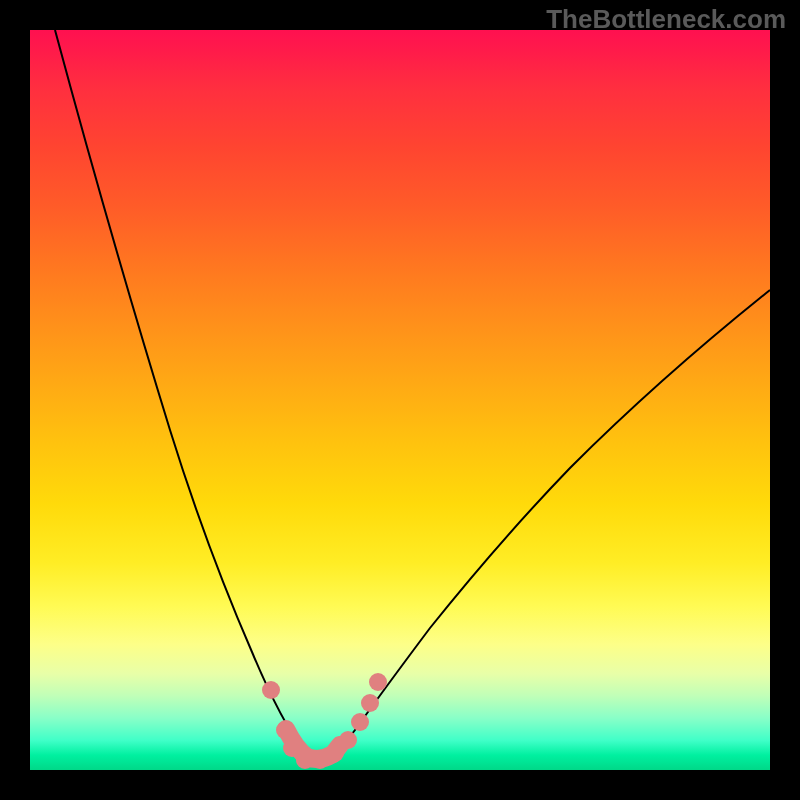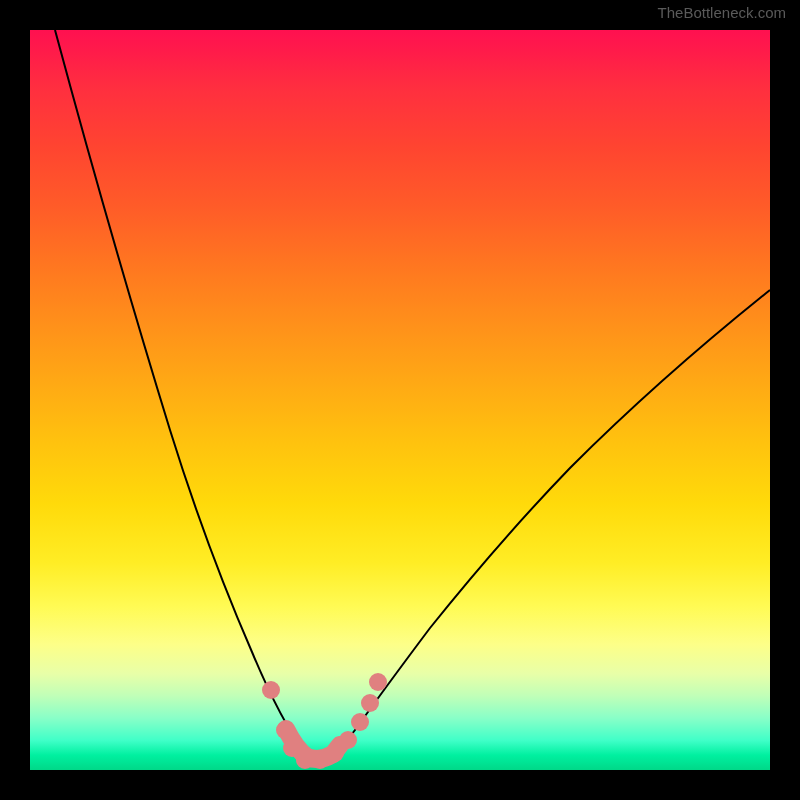--- a/index.html
+++ b/index.html
@@ -12,22 +12,22 @@
       height: 800px;
       background: #000000;
       position: relative;
       font-family: Arial, sans-serif;
     }
     .watermark {
       position: absolute;
       top: 4px;
       right: 14px;
       color: #5a5a5a;
-      font-size: 15px;
-      font-weight: 400;
+      font-size: 26px;
+      font-weight: 700;
       z-index: 10;
     }
     .chart-area {
       position: absolute;
       top: 30px;
       left: 30px;
       width: 740px;
       height: 740px;
     }
     .gradient-bg {

